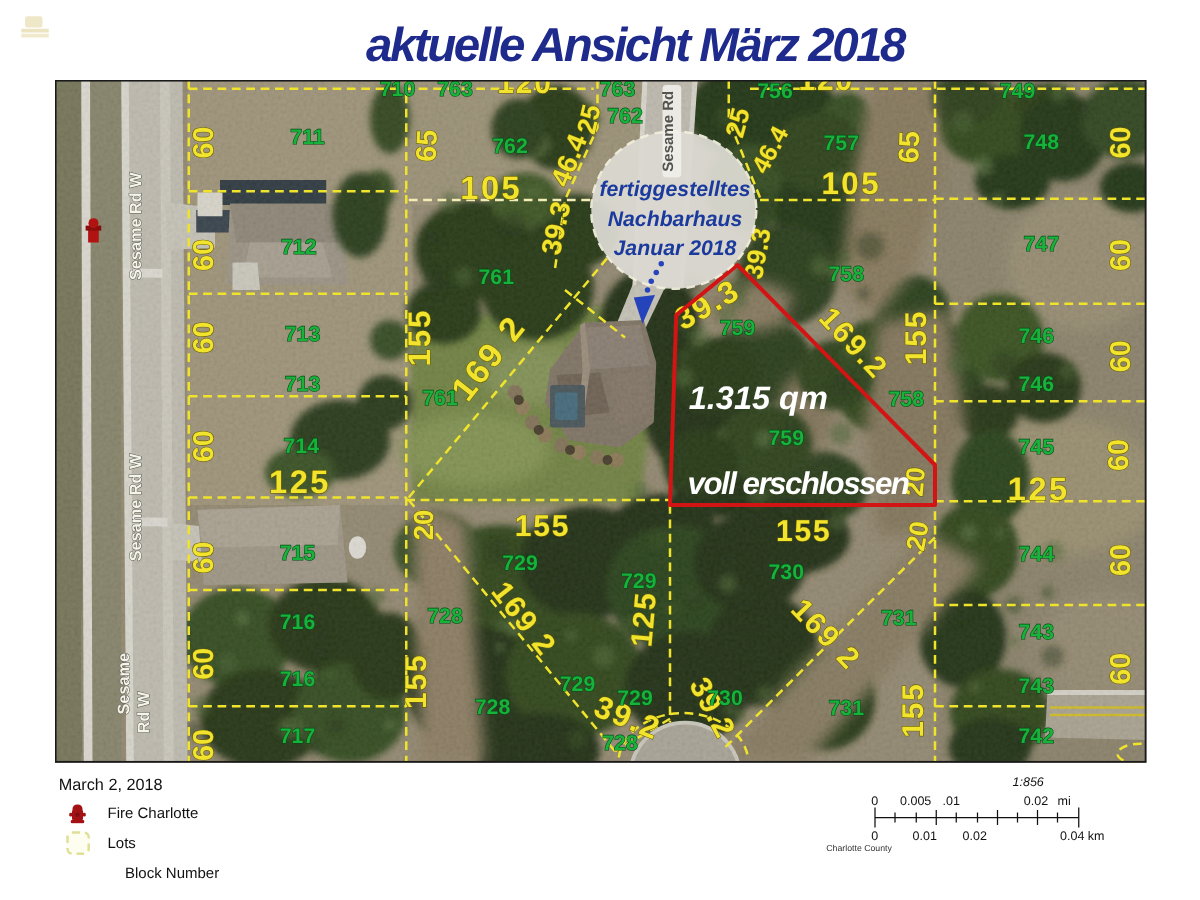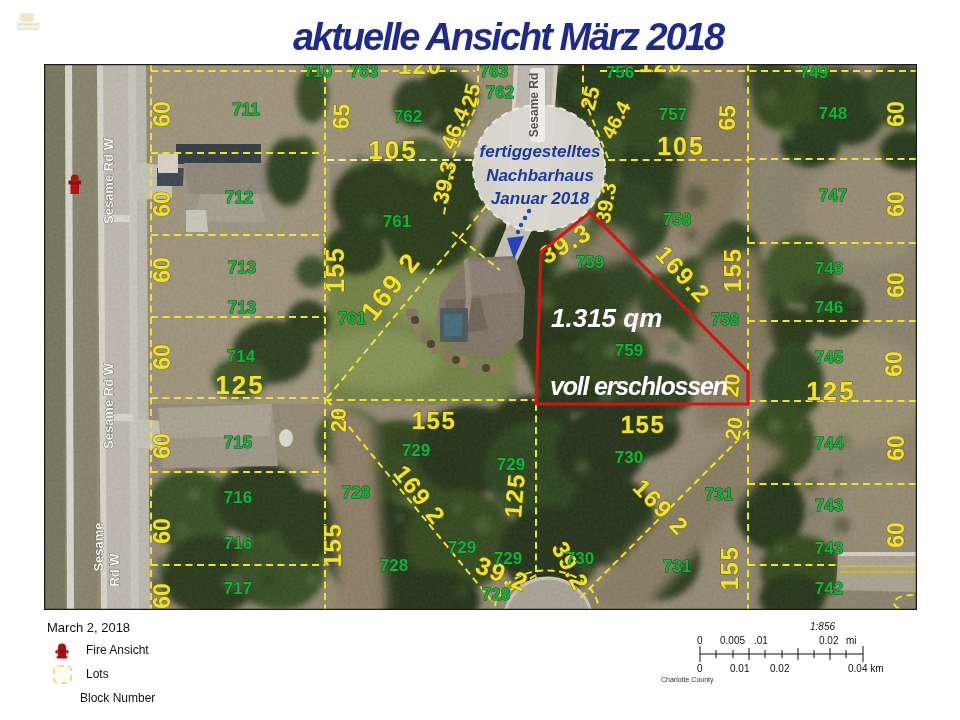--- a/index.html
+++ b/index.html
@@ -622,27 +622,27 @@
 
   <svg style="position:absolute;left:55px;top:33px;" width="14" height="16" viewBox="0 0 14 16">
     <path d="M7 0.5 C4.4 0.5 3 2.2 3 4 L3 5 L11 5 L11 4 C11 2.2 9.6 0.5 7 0.5 Z" fill="#a31115"></path>
     <rect x="2.6" y="5" width="8.8" height="8" rx="1" fill="#a31115"></rect>
     <rect x="11.2" y="7.2" width="2.4" height="3" rx="1" fill="#a31115"></rect>
     <rect x="0.4" y="7.2" width="2.4" height="3" rx="1" fill="#a31115"></rect>
     <rect x="1.6" y="13" width="10.8" height="2.5" rx="1" fill="#a31115"></rect>
     <circle cx="7" cy="8.7" r="1.7" fill="#7c0d10"></circle>
   </svg>
 
-  <div style="position:absolute;left:86px;top:33px;">Fire Ansicht</div>
+  <div style="position:absolute;left:86px;top:33px;">Fire Charlotte</div>
 
   <div style="position:absolute;left:53px;top:55px;width:15px;height:15px;border:2px dashed #dfdf9a;border-radius:5px;background:#fdfdf0;"></div>
 
   <div style="position:absolute;left:86px;top:57px;text-align:center;">Lots</div>
 
-  <div style="position:absolute;left:80px;top:81px;">Block Number</div>
+  <div style="position:absolute;left:100px;top:81px;">Block Number</div>
 
   <div style="position:absolute;left:810px;top:11px;font-size:10px;font-style:italic;">1:856</div>
 
   <svg style="position:absolute;left:650px;top:22px;" width="260" height="56" viewBox="0 0 260 56">
     <g font-size="10" fill="#111">
       <text x="47" y="12">0</text>
       <text x="70" y="12">0.005</text>
       <text x="104" y="12">.01</text>
       <text x="169" y="12">0.02</text>
       <text x="196" y="12">mi</text>

